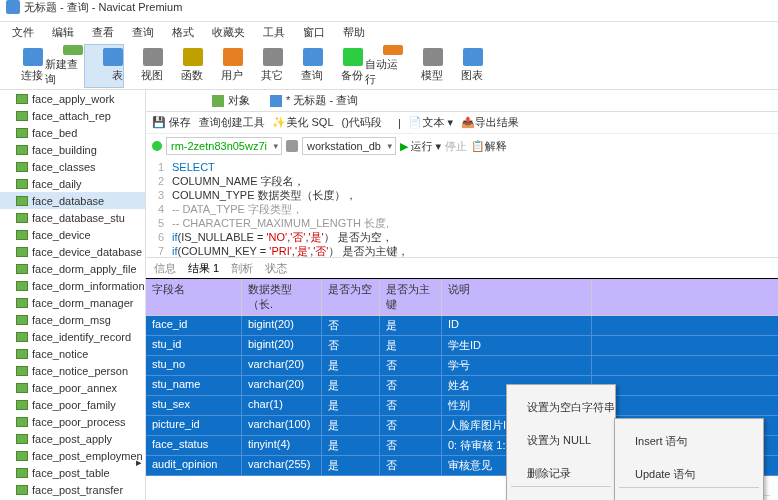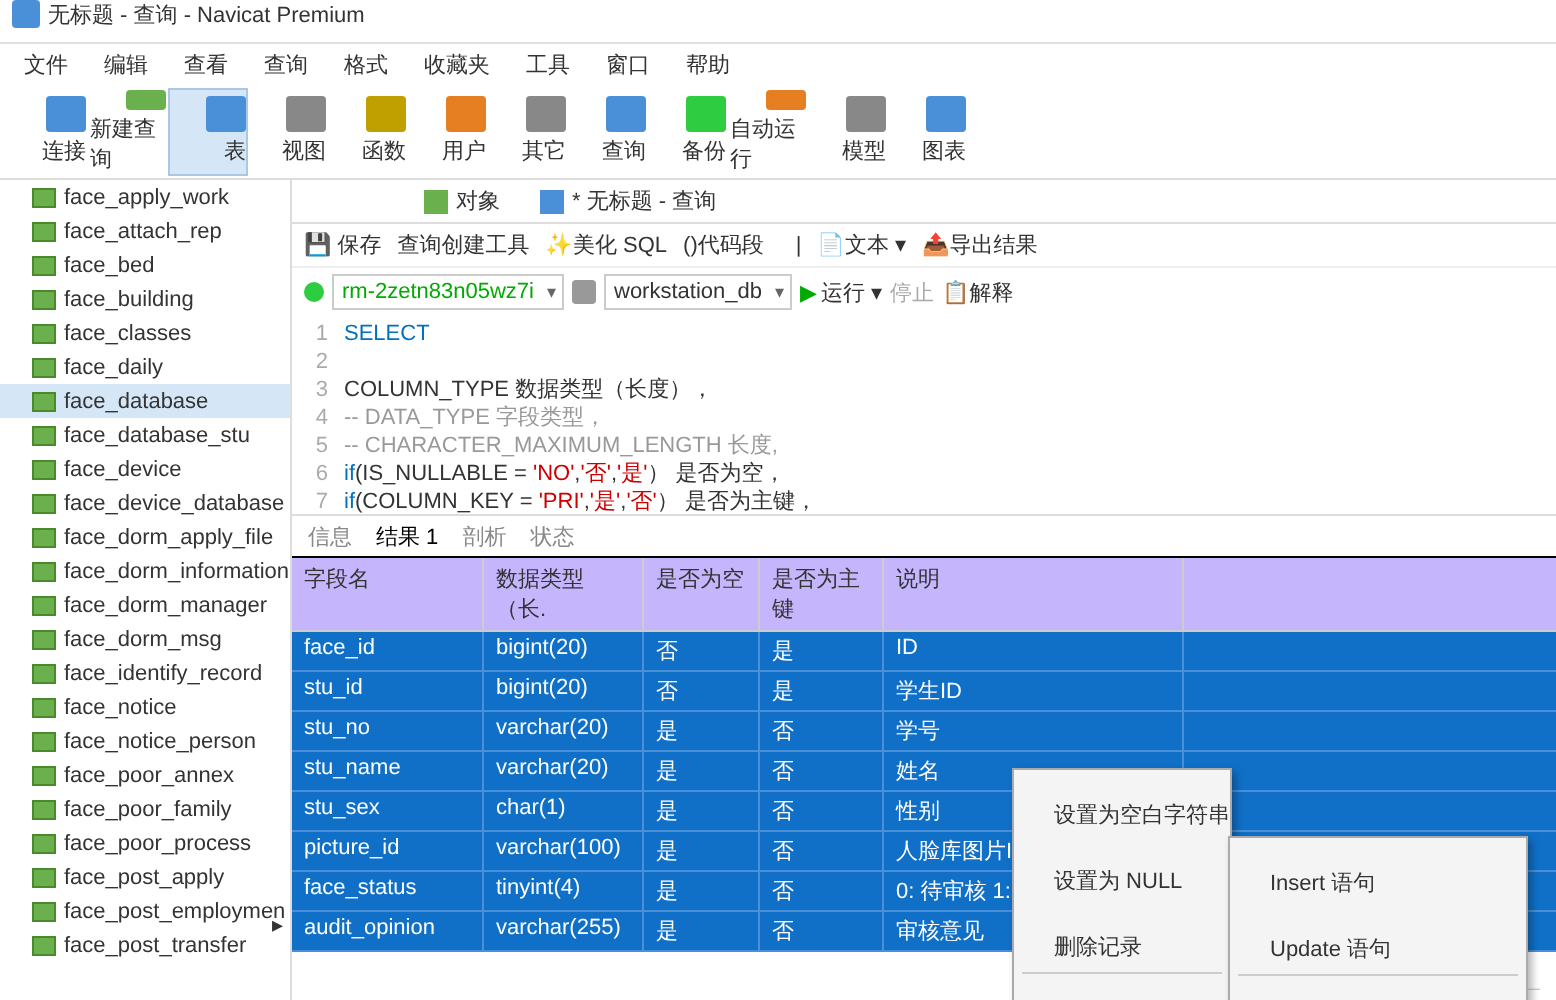--- a/index.html
+++ b/index.html
@@ -208,20 +208,24 @@
       <div class="tree-item">
         <span class="ti"></span>
         <span>face_post_apply</span>
       </div>
       <div class="tree-item">
         <span class="ti"></span>
         <span>face_post_employmen</span>
       </div>
       <div class="tree-item">
         <span class="ti"></span>
+        <span>face_post_table</span>
+      </div>
+      <div class="tree-item">
+        <span class="ti"></span>
         <span>face_post_transfer</span>
       </div>
       <div class="tree-item"></div>
     </div>
   <div class="content">
     <div class="tabbar">
       <span class="tab">
           <span style="width:12px;height:12px;background:#6ab04c"></span>
           <span>对象</span>
         </span>
@@ -248,20 +252,21 @@
       <span style="color:#aaa">停止</span>
       <span>📋<span>解释</span></span>
     </div>
     <div class="sql-area">
         <div class="sql-line">
           <span class="ln">1</span>
           <span><span class="kw">SELECT</span></span>
         </div>
         <div class="sql-line">
           <span class="ln">2</span>
+          <span>    COLUMN_NAME  字段名，</span>
         </div>
         <div class="sql-line">
           <span class="ln">3</span>
           <span>    COLUMN_TYPE  数据类型（长度），</span>
         </div>
         <div class="sql-line">
           <span class="ln">4</span>
           <span><span class="cmt">--      DATA_TYPE  字段类型，</span></span>
         </div>
         <div class="sql-line">

